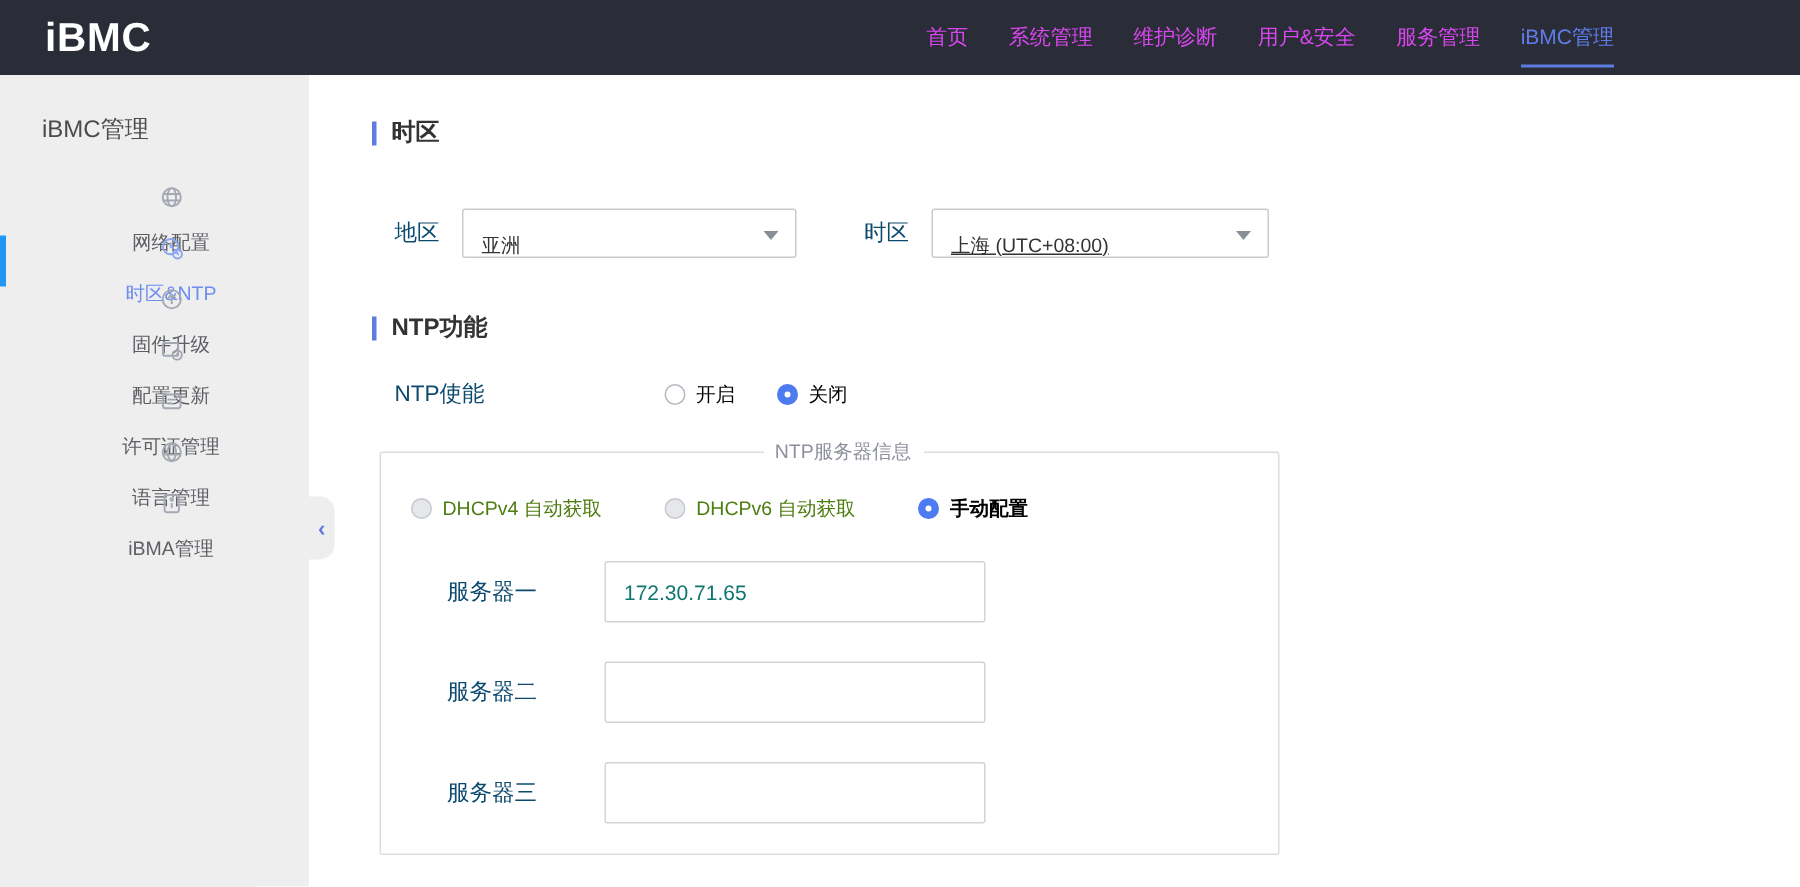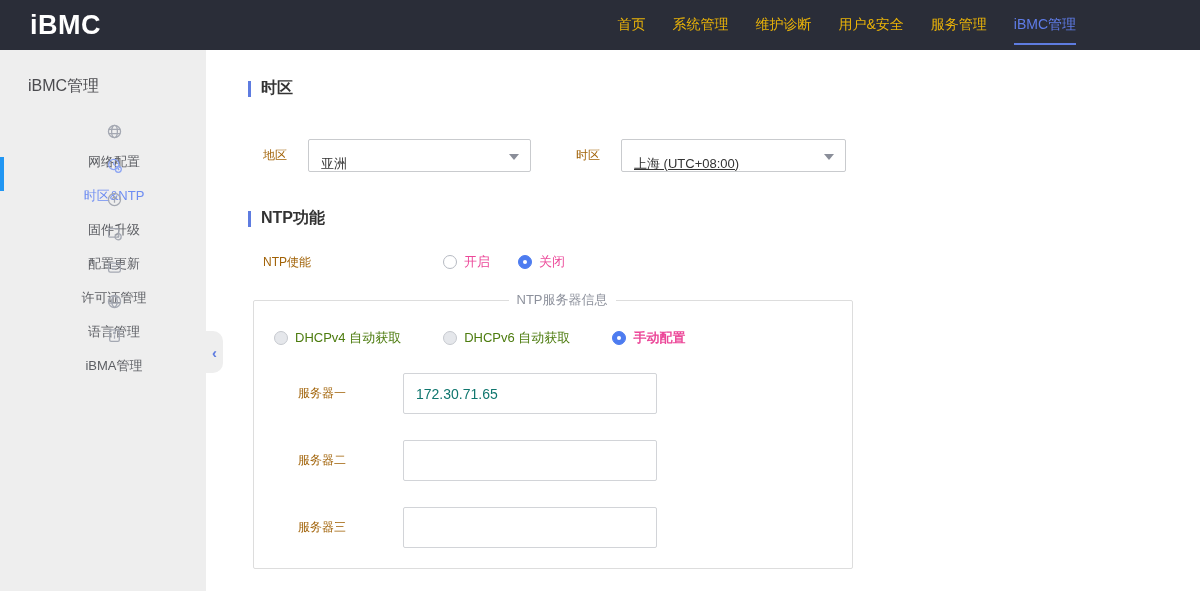--- a/index.html
+++ b/index.html
@@ -4,21 +4,21 @@
 <style>
   * { margin:0; padding:0; box-sizing:border-box; }
   html,body { width:1200px; height:591px; }
   body { font-family:"Liberation Sans","DejaVu Sans",sans-serif; background:#fff; }
   .screen { position:relative; width:1200px; height:591px; overflow:hidden; background:#fff; }
 
   
   .topbar { position:absolute; top:0; left:0; width:1200px; height:50px; background:#2a2d38; display:flex; align-items:center; z-index:5; }
   .logo { margin-left:30px; font-size:27px; font-weight:bold; color:#ffffff; letter-spacing:.5px; }
   .top-nav { margin-left:auto; margin-right:124px; display:flex; gap:27px; height:100%; align-items:center; }
-  .nav-item { position:relative; height:100%; display:flex; align-items:center; color:#eab308; font-size:14px; cursor:pointer; white-space:nowrap; }
+  .nav-item { position:relative; height:100%; display:flex; align-items:center; color:#d946ef; font-size:14px; cursor:pointer; white-space:nowrap; }
   .nav-item.active { color:#5f7ce8; }
   .nav-item.active::after { content:''; position:absolute; left:0; right:0; bottom:5px; height:2px; background:#5e7ce0; }
 
   
   .sidebar { position:absolute; top:50px; left:0; width:206px; bottom:0; background:#eeeeee; z-index:4; }
   .sidebar-title { margin:26px 0 0 28px; font-size:16px; color:#4b4b4f; }
   .side-list { margin-top:26px; list-style:none; }
   .side-item { position:relative; height:34px; display:flex; align-items:center; padding-left:22px; gap:13px; color:#5c5e63; font-size:13px; cursor:pointer;flex-direction:column; }
   .side-item .icon { display:flex; color:#a4a8b2; }
   .side-item svg { width:17px; height:17px; }
@@ -26,30 +26,30 @@
   .side-item.active .icon { color:#8ba4f3; }
   .side-item.active::before { content:''; position:absolute; left:0; top:0; bottom:0; width:4px; background:#2196f3; }
   .collapse-tab { position:absolute; right:-17px; top:281px; width:17px; height:42px; background:#eeeeee; border-radius:0 10px 10px 0; display:flex; align-items:center; justify-content:center; color:#5e7ce0; font-size:15px; font-weight:bold; cursor:pointer; }
 
   
   .content { position:absolute; left:206px; top:50px; right:0; bottom:0; background:#fff; padding:28px 0 0 42px; overflow:hidden; }
   .section-title { display:flex; align-items:center; gap:10px; font-size:16px; font-weight:bold; color:#333; }
   .accent-bar { width:3px; height:16px; background:#5e7ce0; }
 
   .tz-row { margin:40px 0 0 15px; display:flex; align-items:center; }
-  .field-label { width:45px; font-size:12px; color:#a16207; flex:none; }
+  .field-label { width:45px; font-size:15px; color:#0c4a6e; flex:none; }
   .select { position:relative; width:223px; height:33px; border:1px solid #c9cbce; border-radius:2px; background:#fff; display:flex; align-items:center; padding:16px 26px 0 12px; font-size:13px; color:#333; cursor:pointer; }
   .select .caret { position:absolute; right:11px; top:14px; width:0; height:0; border-left:5px solid transparent; border-right:5px solid transparent; border-top:6px solid #8a8e99; }
   .tz-gap { width:45px; flex:none; }
 
   .ntp-title { margin-top:36px; }
   .enable-row { margin:24px 0 0 15px; display:flex; align-items:center;gap:28px; }
   .enable-row .field-label { width:152px; }
   .radio-group { display:flex; align-items:center; gap:28px; }
-  .radio-option { display:flex; align-items:center; gap:7px; cursor:pointer; font-size:13px; color:#ec4899; }
+  .radio-option { display:flex; align-items:center; gap:7px; cursor:pointer; font-size:13px; color:#000000; }
   .radio { width:14px; height:14px; border-radius:50%; border:1px solid #b6bac2; background:#fff; flex:none; position:relative; }
   .radio.checked { border-color:#4d7cf0; background:#4d7cf0; }
   .radio.checked::after { content:''; position:absolute; left:4px; top:4px; width:4px; height:4px; border-radius:50%; background:#fff; }
   .radio.disabled { background:#e5e7eb; border-color:#c6c9cf; }
   .radio-option.disabled { color:#4d7c0f; cursor:default; }
   .radio-option .opt-label.strong { font-weight:bold; }
 
   fieldset.server-box { margin:20px 0 0 5px; width:600px; height:278px; border:1px solid #dddddd; border-radius:2px; }
   fieldset.server-box legend { margin-left:9px; padding:0 8px; font-size:13px; color:#8d919c;text-align:center; }
   .mode-row { margin:20px 0 0 20px; display:flex; align-items:center; gap:42px; }

